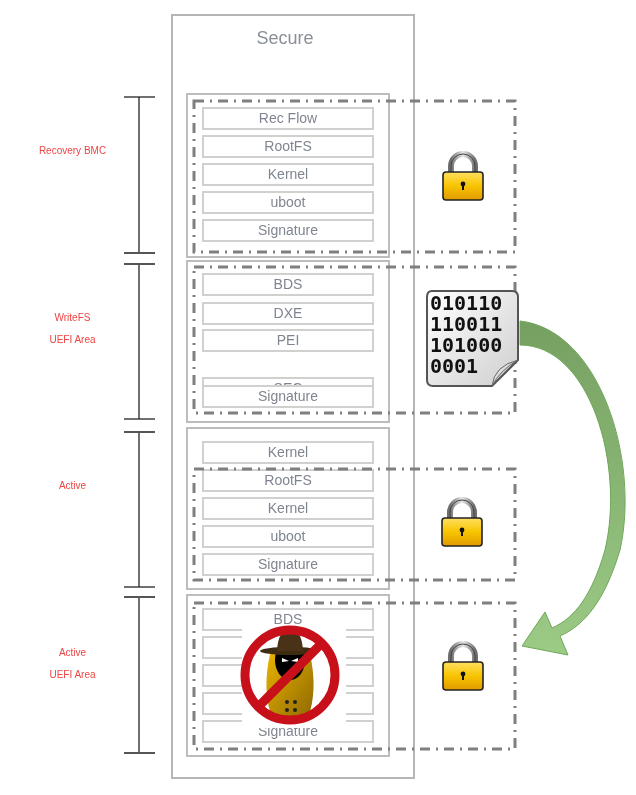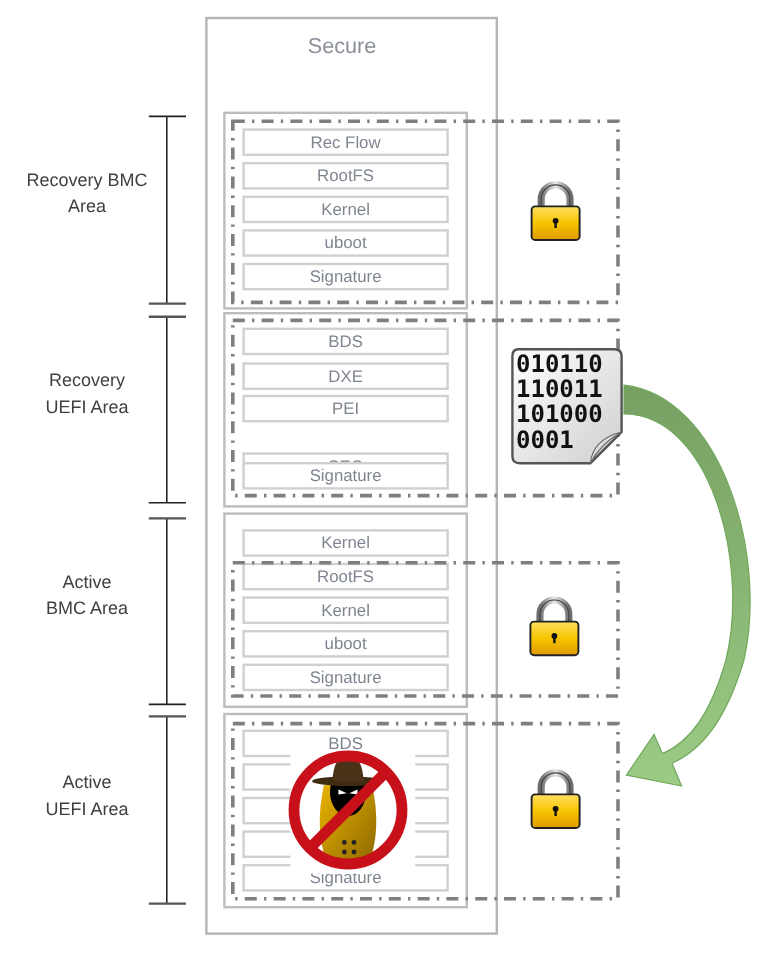--- a/index.html
+++ b/index.html
@@ -2,21 +2,21 @@
 <html><head>
 <meta charset="utf-8">
 <style>
   html,body{margin:0;padding:0;background:#ffffff;}
   body{width:636px;height:795px;position:relative;overflow:hidden;font-family:"Liberation Sans","DejaVu Sans",sans-serif;}
   .abs{position:absolute;}
   .flash{left:171px;top:14px;width:244px;height:765px;border:2px solid #b5b5b5;box-sizing:border-box;}
   .flash-title{left:171px;top:26px;width:228px;text-align:center;color:#8a8f98;font-size:18px;line-height:24px;}
   .region{left:186px;width:204px;border:2px solid #bdbdbd;box-sizing:border-box;background:transparent;}
   .cell{left:202px;width:172px;height:23px;border:2px solid #d0d0d0;box-sizing:border-box;text-align:center;color:#7f8590;font-size:14px;line-height:19px;background:#fff;}
-  .label{left:0;width:145px;text-align:center;color:#404040;font-size:15px;line-height:22px;}
+  .label{left:0;width:145px;text-align:center;color:#ef4444;font-size:10px;line-height:22px;}
   svg.overlay{position:absolute;left:0;top:0;}
 </style>
 </head>
 <body>
 
 <div class="abs flash"></div>
 <div class="abs flash-title">
   <div>Secure</div>
 </div>
 
@@ -44,29 +44,27 @@
 <div class="abs cell" style="top:553px">Signature</div>
 
 <div class="abs cell" style="top:608px">BDS</div>
 <div class="abs cell" style="top:636px"></div>
 <div class="abs cell" style="top:664px"></div>
 <div class="abs cell" style="top:692px"></div>
 <div class="abs cell" style="top:720px">Signature</div>
 
 <div class="abs label" style="top:140px">
   <div>Recovery BMC</div>
-  <div>Area</div>
 </div>
 <div class="abs label" style="top:307px">
-  <div>Recovery</div>
+  <div>WriteFS</div>
   <div>UEFI Area</div>
 </div>
 <div class="abs label" style="top:475px">
   <div>Active</div>
-  <div>BMC Area</div>
 </div>
 <div class="abs label" style="top:642px">
   <div>Active</div>
   <div>UEFI Area</div>
 </div>
 
 <svg class="overlay" width="636" height="795" viewBox="0 0 636 795">
   <defs>
     <linearGradient id="lockGrad" x1="0" y1="0" x2="0" y2="1">
       <stop offset="0" stop-color="#ffe060"></stop>

